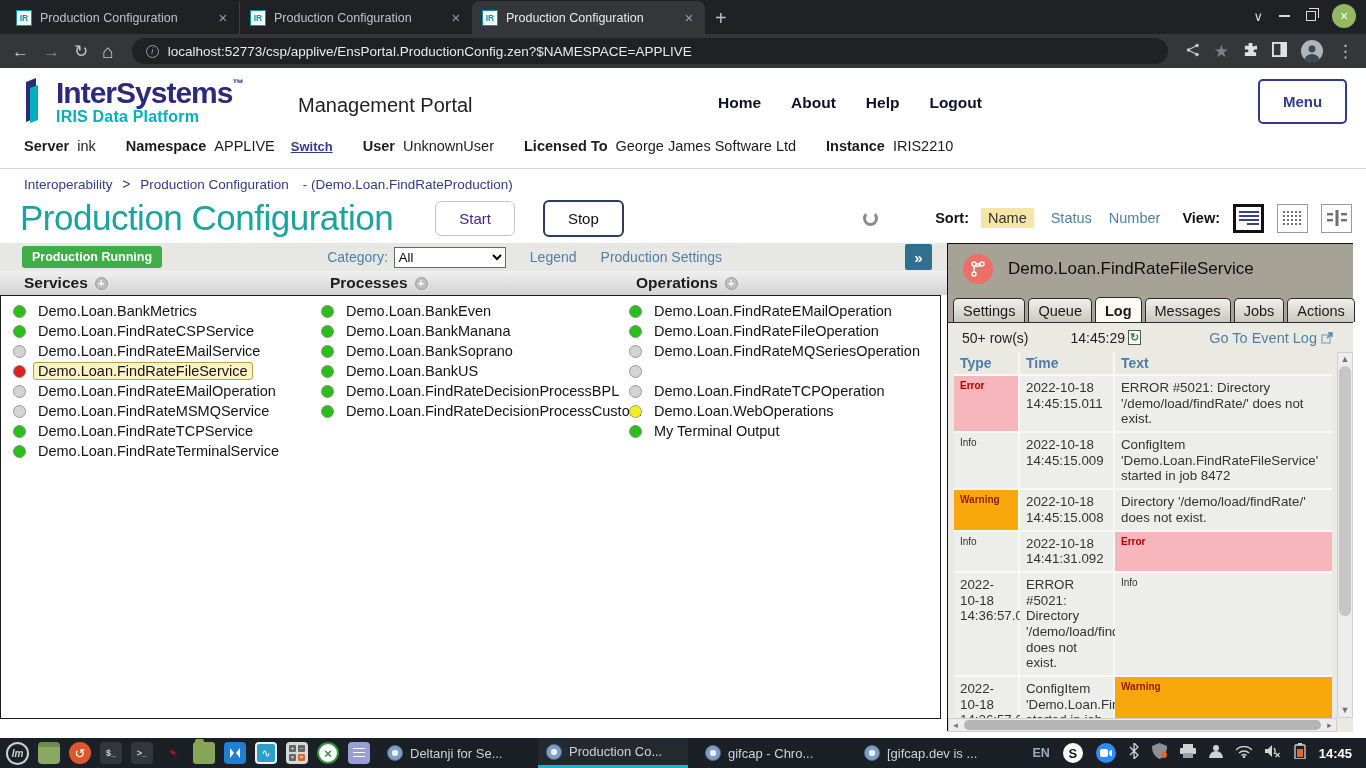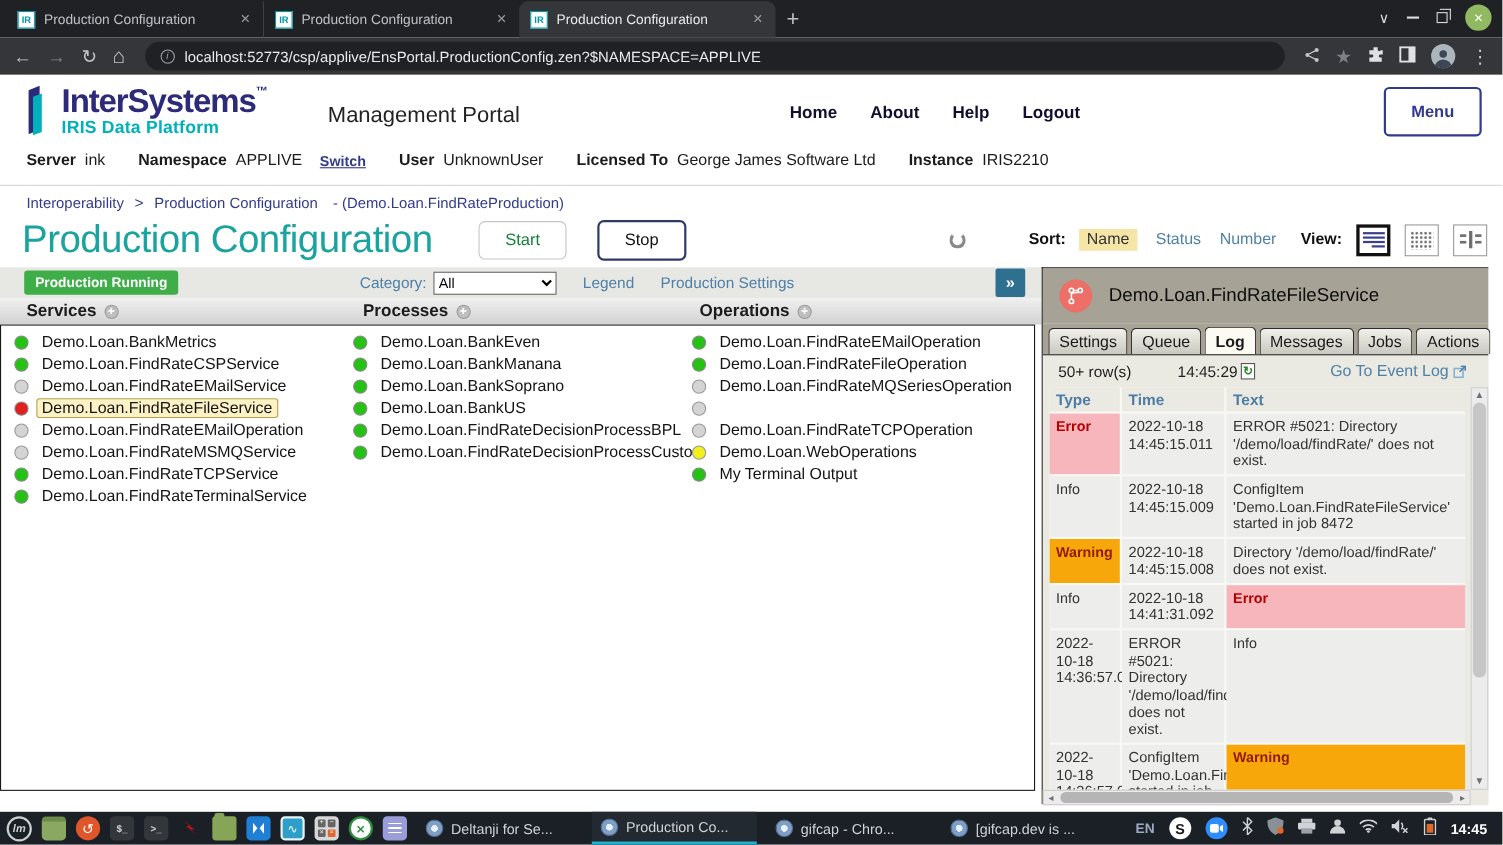--- a/index.html
+++ b/index.html
@@ -52,21 +52,21 @@
   .info-bar .gap { width:30px; }
   .switch-link { color:#323a8c; text-decoration:underline; font-size:13px; font-weight:bold; margin-left:16px; cursor:pointer; }
 
   
   .breadcrumb { padding:7px 0 0 24px; font-size:13.5px; color:#323a8c; height:24px; }
   .breadcrumb .sep { margin:0 6px; font-size:14px; }
   .breadcrumb .detail { margin-left:10px; }
   .title-row { height:50px; display:flex; align-items:center; padding:0 14px 0 20px; }
   .page-title { color:#1ba39f; font-size:35px; font-weight:500; letter-spacing:-0.5px; }
   .btn { border-radius:6px; font-size:15px; padding:8px 23px; background:#fff; cursor:pointer; }
-  .btn-start { margin-left:42px; border:1px solid #c6c6c6; color:#15803d; }
+  .btn-start { margin-left:42px; border:1px solid #c6c6c6; color:#4c1d95; }
   .btn-stop { margin-left:28px; border:2px solid #2e3a66; color:#111; }
   .right-controls { margin-left:auto; display:flex; align-items:center; }
   .spinner { width:15px; height:15px; border:3px solid #8a8a8a; border-top-color:transparent; border-radius:50%; margin-right:57px; }
   .sort-label, .view-label { font-weight:bold; font-size:14.5px; color:#111; }
   .sort-name { background:#f5e6a8; padding:2px 7px; margin-left:12px; font-size:14.5px; color:#333; cursor:pointer; }
   .sort-link { color:#4f81a8; font-size:14.5px; margin-left:17px; cursor:pointer; }
   .view-label { margin-left:22px; }
   .view-btn { width:31px; height:29px; margin-left:13px; border:1px solid #9a9a9a; background:#fff;
               display:flex; align-items:center; justify-content:center; cursor:pointer; }
   .view-btn.sel { border:3px solid #111; }
@@ -118,21 +118,21 @@
   .panel-body { position:relative; height:410px; border-top:1px solid #2b2b2b; background:#eaeae2; }
   .log-toolbar { height:29px; display:flex; align-items:center; padding:0 20px 0 14px; font-size:14px; color:#1e1e1e; }
   .log-time { margin-left:42px; }
   .refresh-doc { width:13px; height:15px; border:1px solid #555; background:#fff; margin-left:3px;
                  display:flex; align-items:center; justify-content:center; color:#2b8a2b; font-size:11px; font-weight:bold; }
   .eventlog-link { margin-left:auto; color:#4f81a8; font-size:14.5px; display:flex; align-items:center; gap:4px; cursor:pointer; }
   .log-area { position:absolute; left:6px; right:21px; top:29px; bottom:14px; overflow:hidden; }
   .log-table { display:grid; grid-template-columns:64px 93px 1fr; gap:2px; background:#f8f8f4; }
   .hcell { font-weight:bold; color:#4d7ca8; font-size:14px; padding:3px 6px; background:#eaeae2; }
   .cell { background:#ededeb; padding:4px 6px; font-size:13.3px; color:#333; line-height:1.18; }
-  .cell.type { font-size:13px; }
+  .cell.type { font-size:10px; }
   .cell.type[data-type="Error"] { background:#f6b6bc; color:#b30000; font-weight:bold; }
   .cell.type[data-type="Warning"] { background:#f7a70a; color:#8f1a00; font-weight:bold; }
   .cell .tline { display:block; }
   .vscroll { position:absolute; right:0; top:29px; bottom:14px; width:16px; background:#ececec; border:1px solid #cfcfcf; }
   .vs-arrow { height:13px; text-align:center; font-size:9px; color:#707070; line-height:13px; }
   .vs-thumb { position:absolute; top:13px; left:1px; right:1px; height:250px; background:#c6c6c6; border-radius:6px; }
   .vs-down { position:absolute; bottom:0; left:0; right:0; }
   .hscroll { position:absolute; left:0; right:16px; bottom:0; height:14px; background:#ececec; border:1px solid #cfcfcf;
              display:flex; align-items:center; }
   .hs-arrow { width:13px; text-align:center; font-size:9px; color:#707070; }

